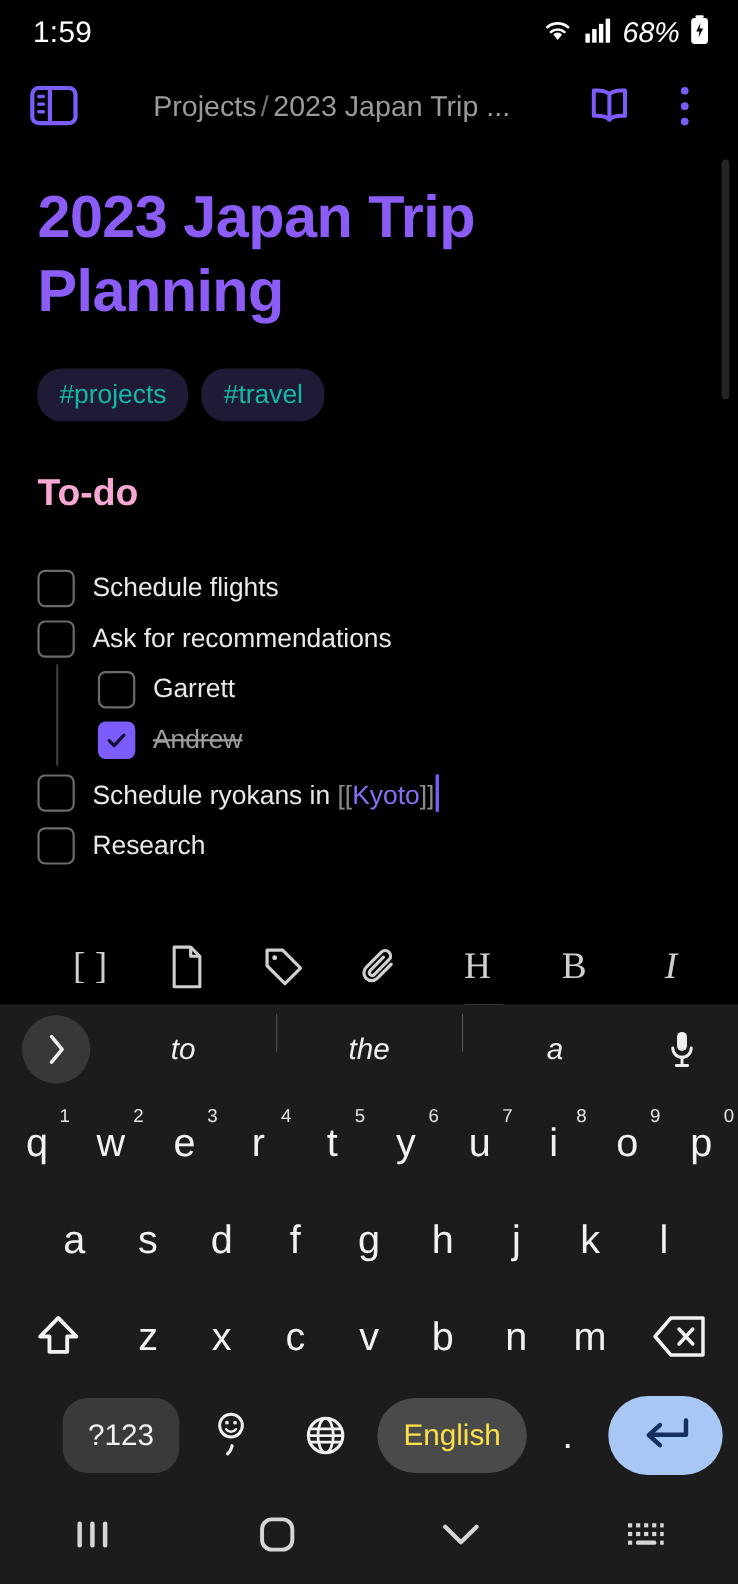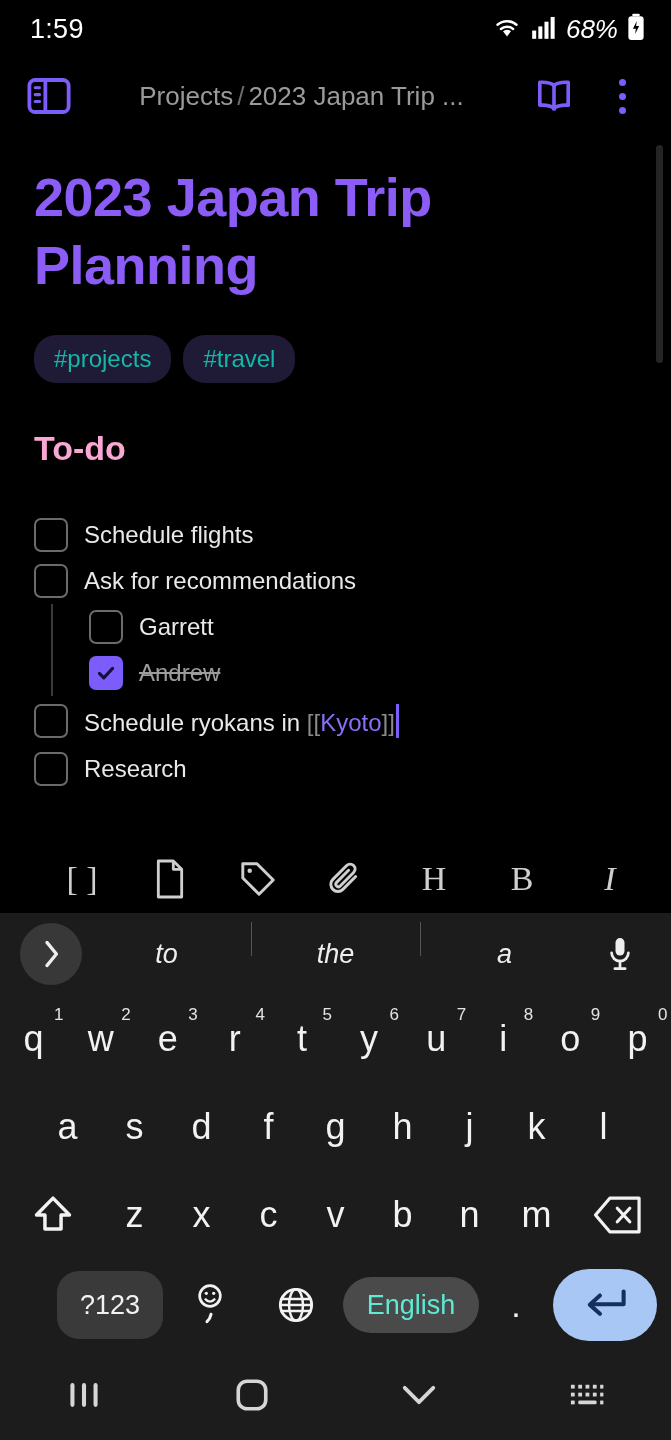--- a/index.html
+++ b/index.html
@@ -132,23 +132,23 @@
   .key.wide { flex: 1.45; }
   .krow.last { height: 92px; padding: 0 14px; gap: 8px; }
   .kbtn-dark {
     background: #3a3a3a; border-radius: 22px; height: 68px;
     display: flex; align-items: center; justify-content: center;
     color: #f2f2f2; font-size: 27px;
   }
   .k-123 { flex: none; width: 106px; margin-left: 43px; }
   .k-emoji { flex: none; width: 78px; display: flex; align-items: center; justify-content: center; }
   .k-globe { flex: none; width: 78px; display: flex; align-items: center; justify-content: center; }
-  .k-space { flex: 1; background: #4a4a4a; border-radius: 34px; height: 56px;
+  .k-space { flex: 1; background: #4a4a4a; border-radius: 34px; height: 68px;
     display: flex; align-items: center; justify-content: center;
-    color: #5eead4; font-size: 27px; }
+    color: #fde047; font-size: 27px; }
   .k-period { flex: none; width: 58px; display: flex; align-items: center; justify-content: center; color: #f2f2f2; font-size: 34px; }
   .k-enter {
     flex: none; width: 104px; height: 72px; background: #a8c7f5;
     border-radius: 36px; display: flex; align-items: center; justify-content: center;
   }
 
   
   .navbar {
     position: absolute; left: 0; right: 0; bottom: 0; height: 90px;
     background: #1c1c1c; display: flex; align-items: center;

